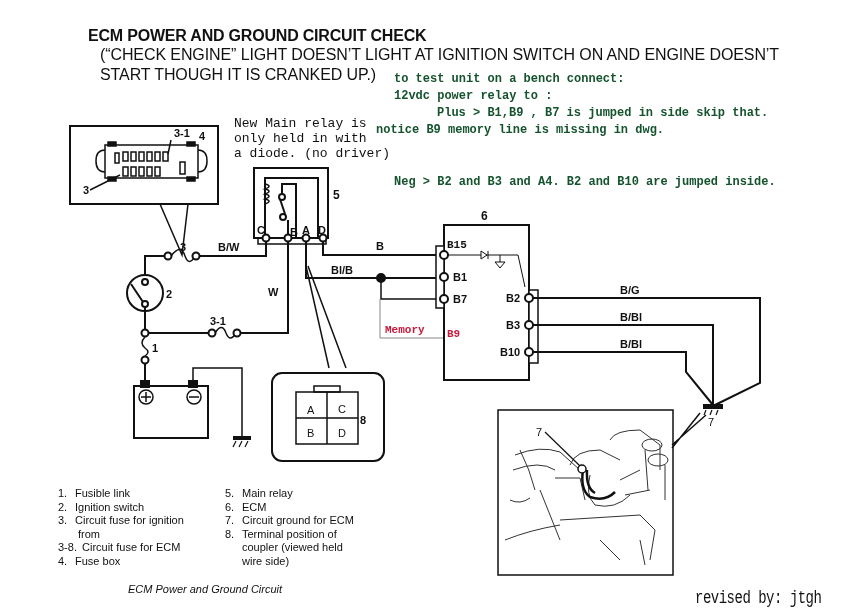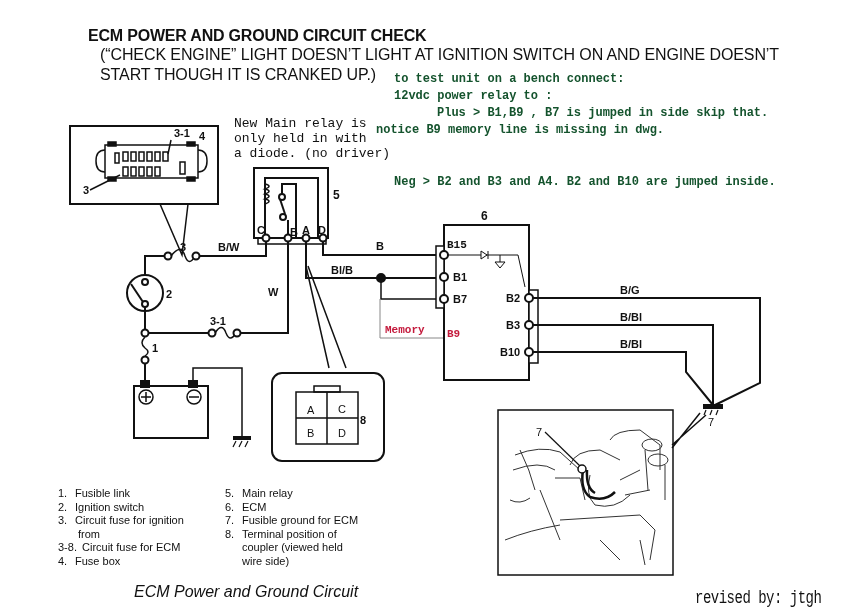--- a/index.html
+++ b/index.html
@@ -6,21 +6,21 @@
   body { width: 842px; height: 615px; position: relative; overflow: hidden; font-family: "Liberation Sans", sans-serif; color: #111; }
   .abs { position: absolute; white-space: nowrap; }
   .title { left: 88px; top: 27px; font-size: 16px; font-weight: bold; letter-spacing: -0.2px; }
   .subtitle { left: 88px; font-size: 16px; letter-spacing: -0.1px; margin-left: 12px; }
   .st1 { top: 46px; }
   .st2 { top: 66px; }
   .note { font-family: "Liberation Mono", monospace; font-size: 12px; font-weight: bold; color: #14532d; }
   .relaynote { font-family: "Liberation Mono", monospace; font-size: 13px; color: #111; line-height: 15px; white-space: pre; left: 234px; top: 116px; }
   .legend { font-size: 11px; line-height: 13.5px; }
   .legend div { white-space: nowrap; }
-  .caption { left: 134px; top: 583px; font-size: 16px; font-style: italic; }
+  .caption { left: 128px; top: 583px; font-size: 11px; font-style: italic; }
   .revised { left: 695px; top: 588px; font-family: "Liberation Mono", monospace; font-size: 14px; letter-spacing: -0.5px; transform: scaleY(1.25); transform-origin: left top; }
   svg { position: absolute; left: 0; top: 0; }
 </style>
 </head>
 <body>
 
 <div class="abs title">ECM POWER AND GROUND CIRCUIT CHECK</div>
 <div class="abs subtitle st1">(“CHECK ENGINE” LIGHT DOESN’T LIGHT AT IGNITION SWITCH ON AND ENGINE DOESN’T</div>
 <div class="abs subtitle st2">START THOUGH IT IS CRANKED UP.)</div>
 
@@ -240,20 +240,20 @@
   <div><span style="display:inline-block;width:17px;">1.</span><span>Fusible link</span></div>
   <div><span style="display:inline-block;width:17px;">2.</span><span>Ignition switch</span></div>
   <div><span style="display:inline-block;width:17px;">3.</span><span>Circuit fuse for ignition</span></div>
   <div><span style="display:inline-block;width:20px;"></span><span>from</span></div>
   <div><span style="display:inline-block;width:24px;">3-8.</span><span>Circuit fuse for ECM</span></div>
   <div><span style="display:inline-block;width:17px;">4.</span><span>Fuse box</span></div>
 </div>
 <div class="abs legend" style="left:225px; top:487px;">
   <div><span style="display:inline-block;width:17px;">5.</span><span>Main relay</span></div>
   <div><span style="display:inline-block;width:17px;">6.</span><span>ECM</span></div>
-  <div><span style="display:inline-block;width:17px;">7.</span><span>Fusible ground for ECM</span></div>
+  <div><span style="display:inline-block;width:17px;">7.</span><span>Circuit ground for ECM</span></div>
   <div><span style="display:inline-block;width:17px;">8.</span><span>Terminal position of</span></div>
   <div><span style="display:inline-block;width:17px;"></span><span>coupler (viewed held</span></div>
   <div><span style="display:inline-block;width:17px;"></span><span>wire side)</span></div>
 </div>
 
 <div class="abs caption">ECM Power and Ground Circuit</div>
 <div class="abs revised">revised by: jtgh</div>
 
 </body></html>

